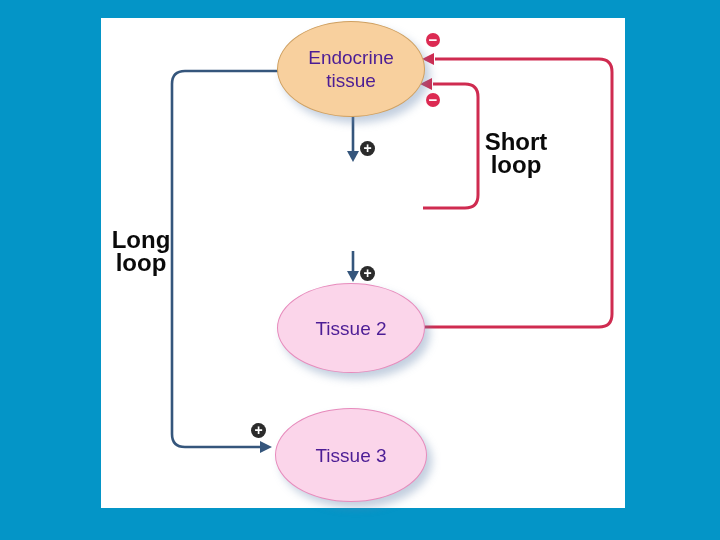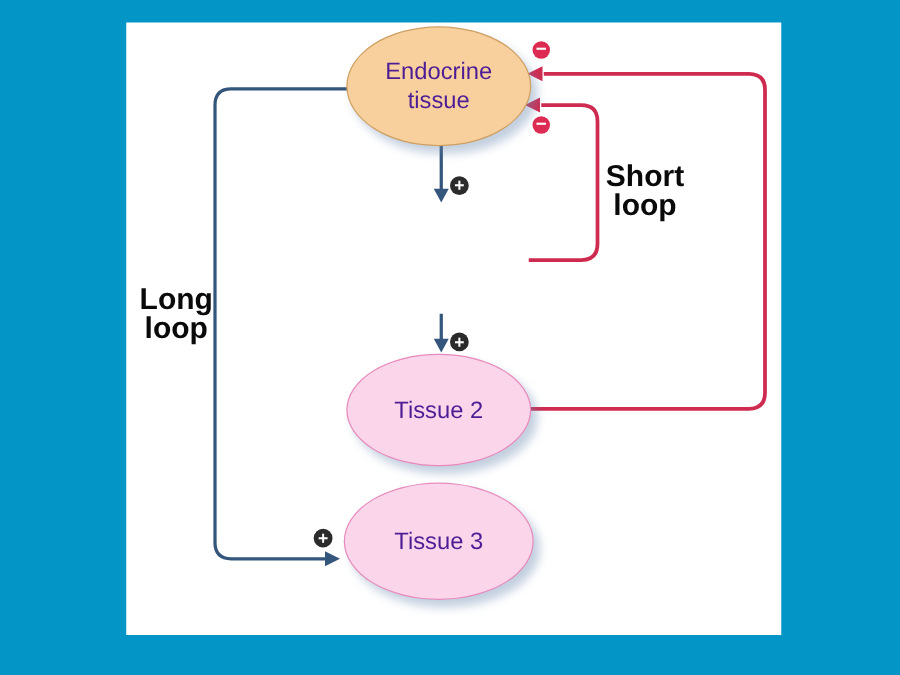--- a/index.html
+++ b/index.html
@@ -40,21 +40,21 @@
   .node-endocrine {
     left: 176px; top: 3px; width: 146px; height: 94px;
     background: #F8D09E; border: 1px solid #CFA061;
   }
   .node-endocrine .node-label { width: 112px; margin: 0 auto; }
   .node-pink {
     background: #FBD5EA; border: 1px solid #E78BBC;
   }
   .node-tissue1 { left: 176px; top: 145px; width: 146px; height: 88px; }
   .node-tissue2 { left: 176px; top: 265px; width: 146px; height: 88px; }
-  .node-tissue3 { left: 174px; top: 368px; width: 150px; height: 92px; }
+  .node-tissue3 { left: 174px; top: 390px; width: 150px; height: 92px; }
 
   .loop-label {
     position: absolute;
     font-size: 24px; font-weight: 700; color: #0A0A0A;
     line-height: 23px; text-align: center;
     width: 80px;
   }
   .loop-label-open  { left: 0px;   top: 210px; }
   .loop-label-short { left: 375px; top: 112px; }
   .loop-label-long  { left: 434px; top: 210px; }

